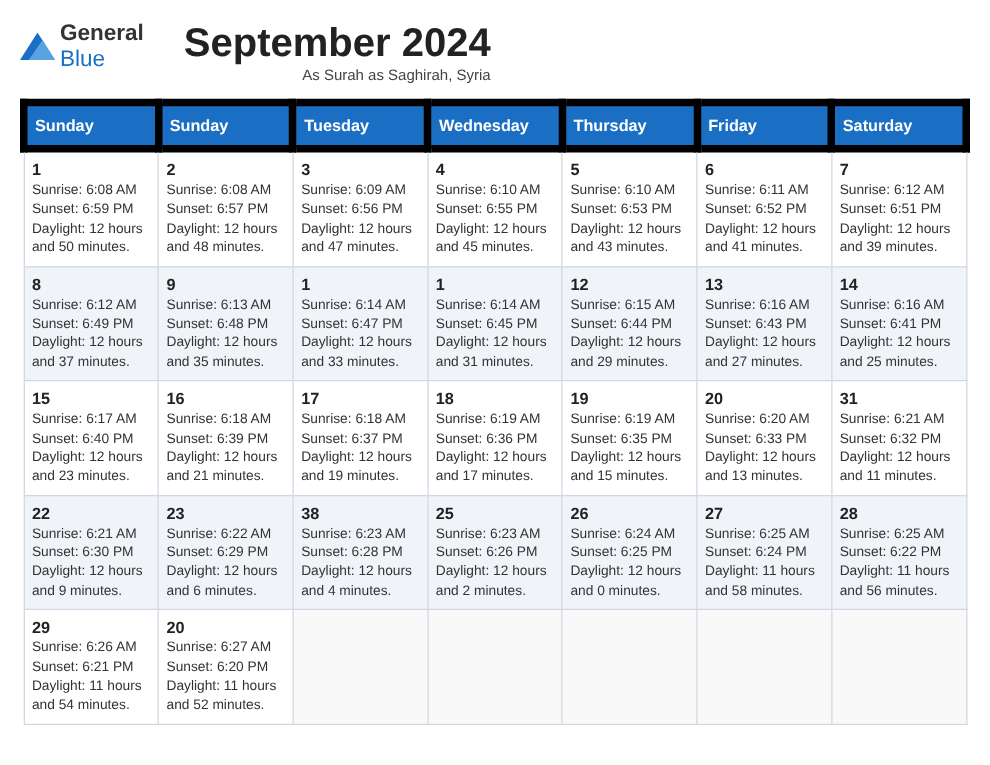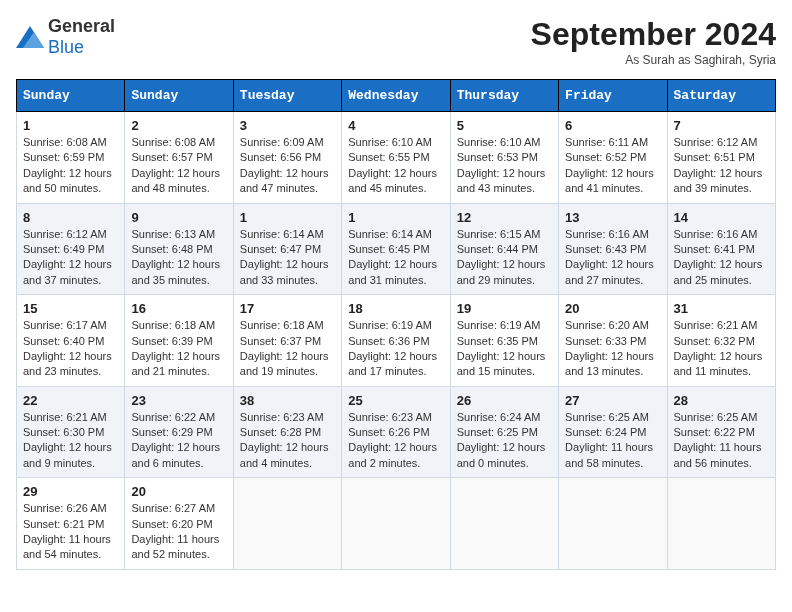--- a/index.html
+++ b/index.html
@@ -5,21 +5,20 @@
     * { box-sizing: border-box; margin: 0; padding: 0; }
     body {
       font-family: Arial, sans-serif;
       background: #fff;
       width: 792px;
       min-height: 612px;
       padding: 16px;
     }
     .header-section {
       display: flex;
-      justify-content: space-between;
       align-items: flex-start;
       margin-bottom: 12px;
     }
     .logo {
       display: flex;
       align-items: center;
       gap: 4px;
     }
     .logo-text-general {
       font-size: 18px;
@@ -30,20 +29,21 @@
       font-size: 18px;
       font-weight: normal;
       color: #1a6fc4;
     }
     .logo-icon {
       width: 28px;
       height: 22px;
     }
     .title-section {
       text-align: right;
+      margin-left: 32px;
     }
     .main-title {
       font-size: 32px;
       font-weight: bold;
       color: #222;
     }
     .sub-title {
       font-size: 12px;
       color: #444;
     }
@@ -54,22 +54,21 @@
     }
     thead tr {
       background-color: #1a6fc4;
       color: #fff;
     }
     thead th {
       padding: 8px 6px;
       text-align: left;
       font-size: 13px;
       font-weight: bold;
-      border: 1px solid #000000;
-      font-family: Liberation Mono, monospace;
+      border: 6px solid #000000;
     }
     tbody tr {
       vertical-align: top;
     }
     tbody tr:nth-child(odd) {
       background-color: #fff;
     }
     tbody tr:nth-child(even) {
       background-color: #f0f4f9;
     }

